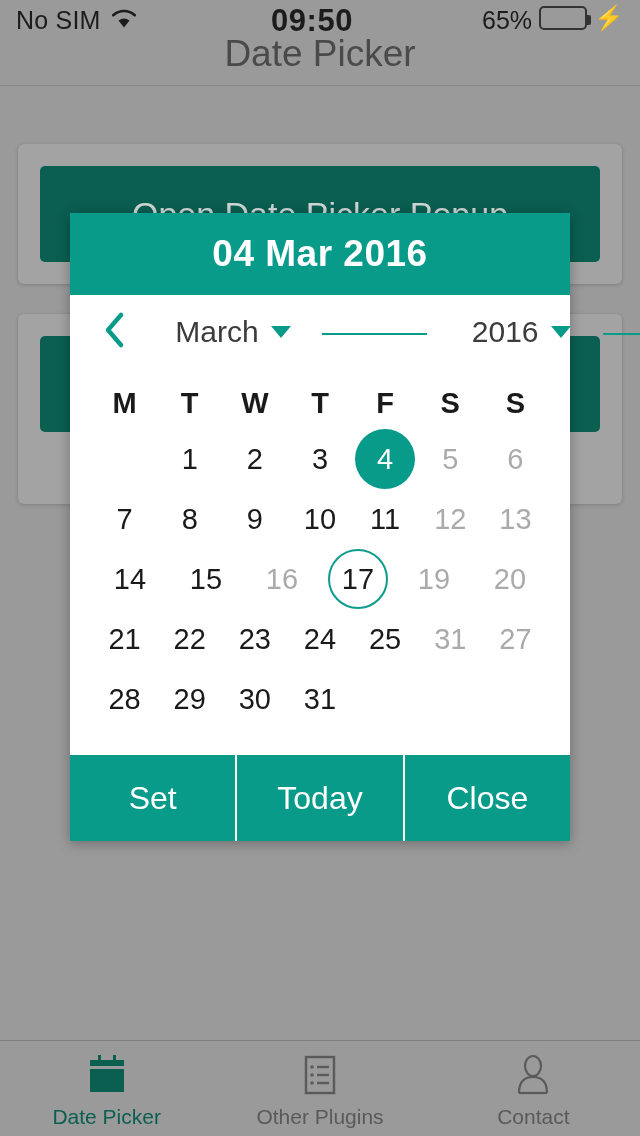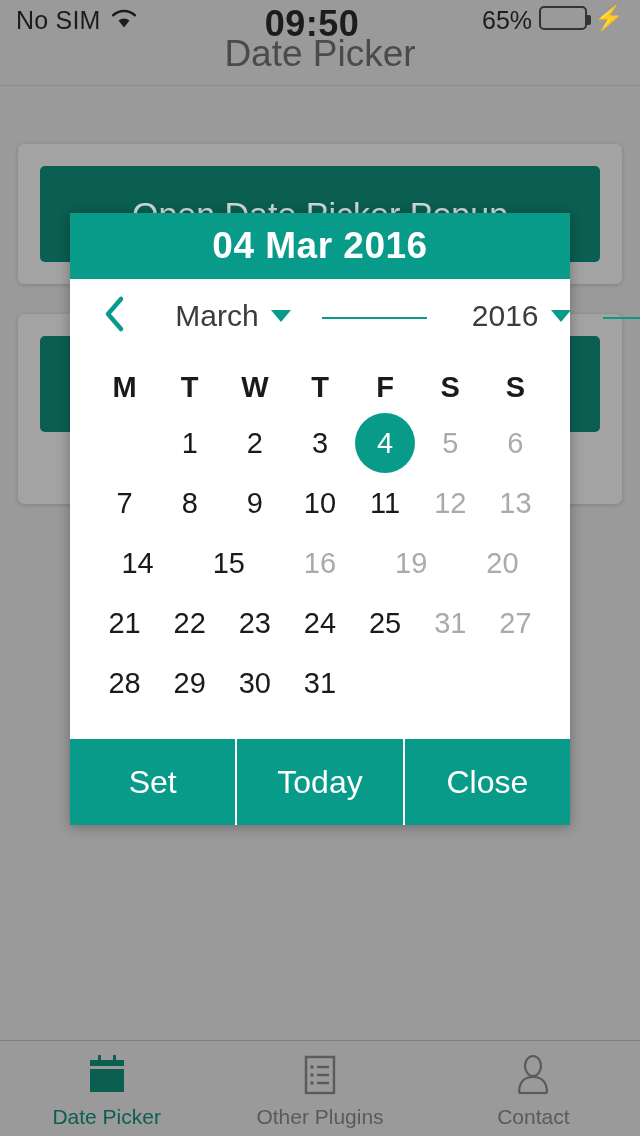--- a/index.html
+++ b/index.html
@@ -23,21 +23,21 @@
     padding: 0 16px;
     color: #1c1c1c;
     font-size: 25px;
   }
   .sb-left { display: flex; align-items: center; gap: 10px; }
   .sb-carrier { font-size: 25px; letter-spacing: 0.2px; }
   .wifi-icon { display: block; }
   .sb-center {
     position: absolute; left: 0; right: 16px; top: 3px;
     text-align: center;
-    font-size: 36px; font-weight: bold;
+    font-size: 31px; font-weight: bold;
     letter-spacing: 0.5px;
   }
   .sb-right {
     margin-left: auto; display: flex; gap: 7px;
     position: relative; z-index: 2;
   }
   .sb-batt-pct { font-size: 25px; }
   .batt {
     position: relative;
     width: 48px; height: 24px;
@@ -86,21 +86,21 @@
 
   
   .dialog {
     position: absolute;
     left: 70px; top: 213px;
     width: 500px;
     background: #ffffff;
     box-shadow: 0 2px 12px rgba(0,0,0,0.3);
   }
   .dlg-header {
-    height: 66px;
+    height: 82px;
     background: #089b8a;
     display: flex; align-items: center; justify-content: center;
   }
   .dlg-header-text {
     color: #ffffff; font-size: 37px; font-weight: bold; letter-spacing: 0.5px;
   }
 
   .dlg-body { background: #fff; padding: 0 0 26px 0; }
 
   .nav-row {
@@ -328,20 +328,23 @@
             <div class="cal-row">
               <div class="cal-cell">
                 <span class="daynum">14</span>
               </div>
               <div class="cal-cell">
                 <span class="daynum">15</span>
               </div>
               <div class="cal-cell dim">
                 <span class="daynum">16</span>
               </div>
+              <div class="cal-cell today">
+                <span class="daynum">17</span>
+              </div>
               <div class="cal-cell dim">
                 <span class="daynum">19</span>
               </div>
               <div class="cal-cell dim">
                 <span class="daynum">20</span>
               </div>
             </div>
             <div class="cal-row">
               <div class="cal-cell">
                 <span class="daynum">21</span>

